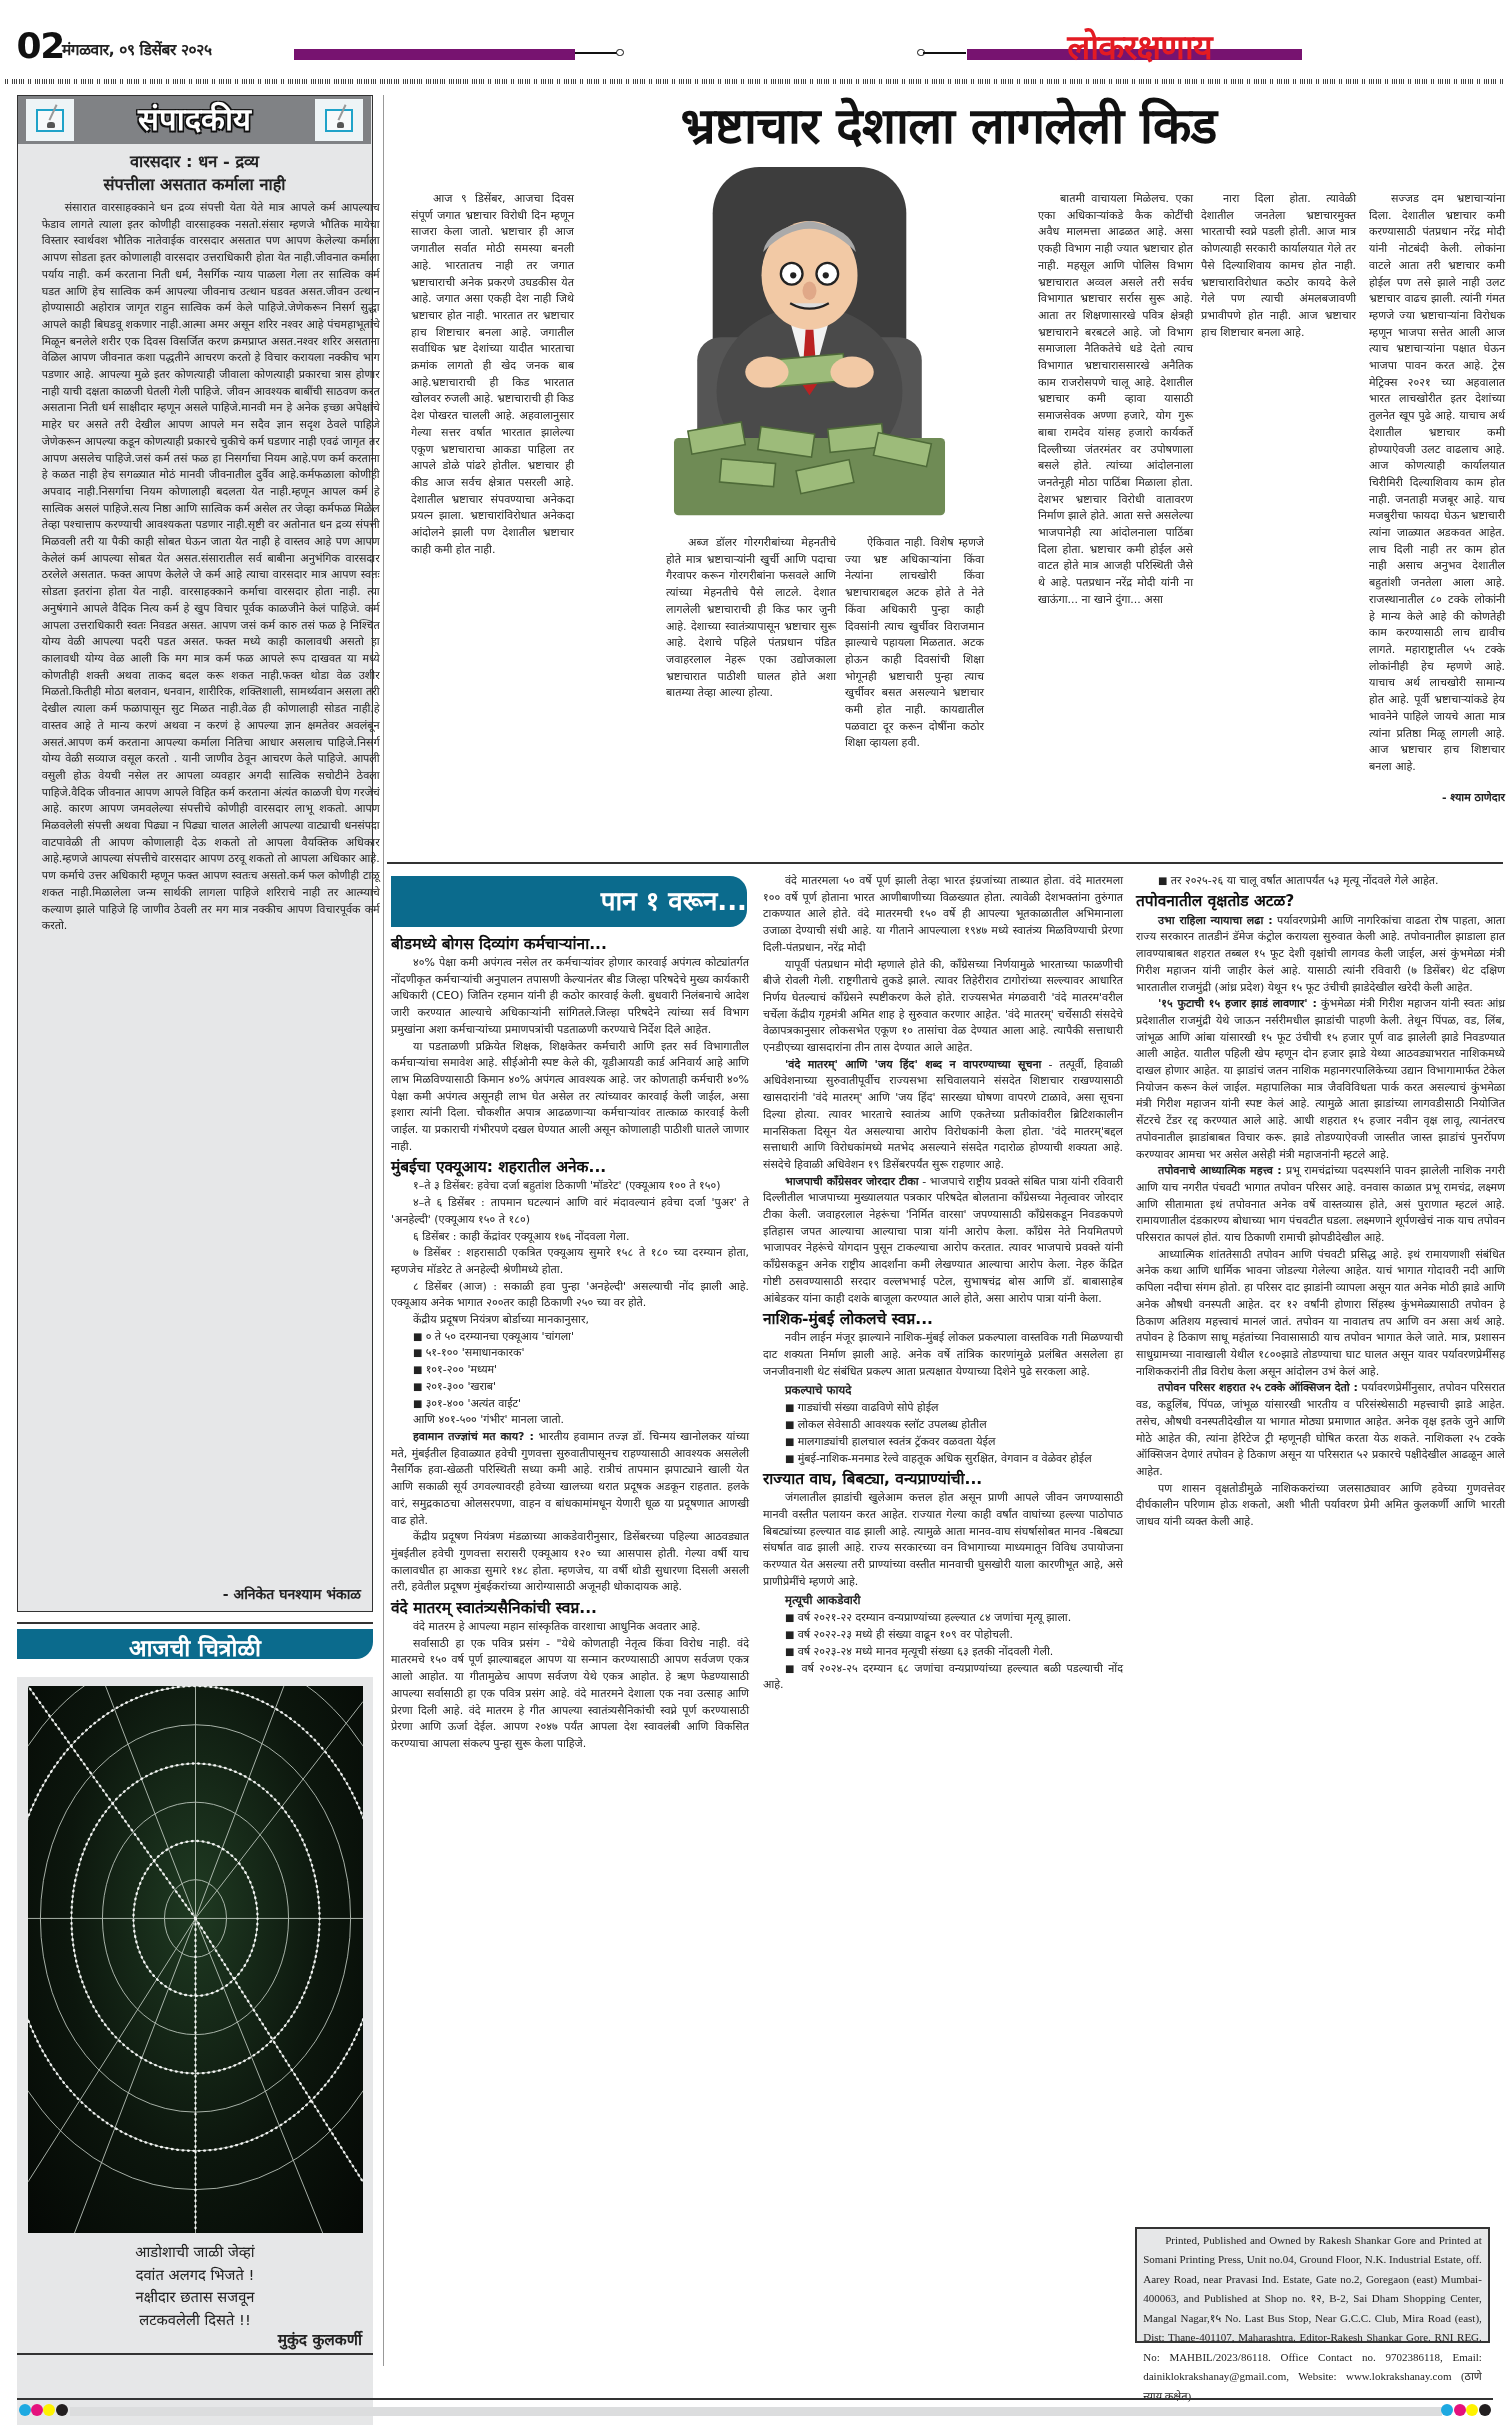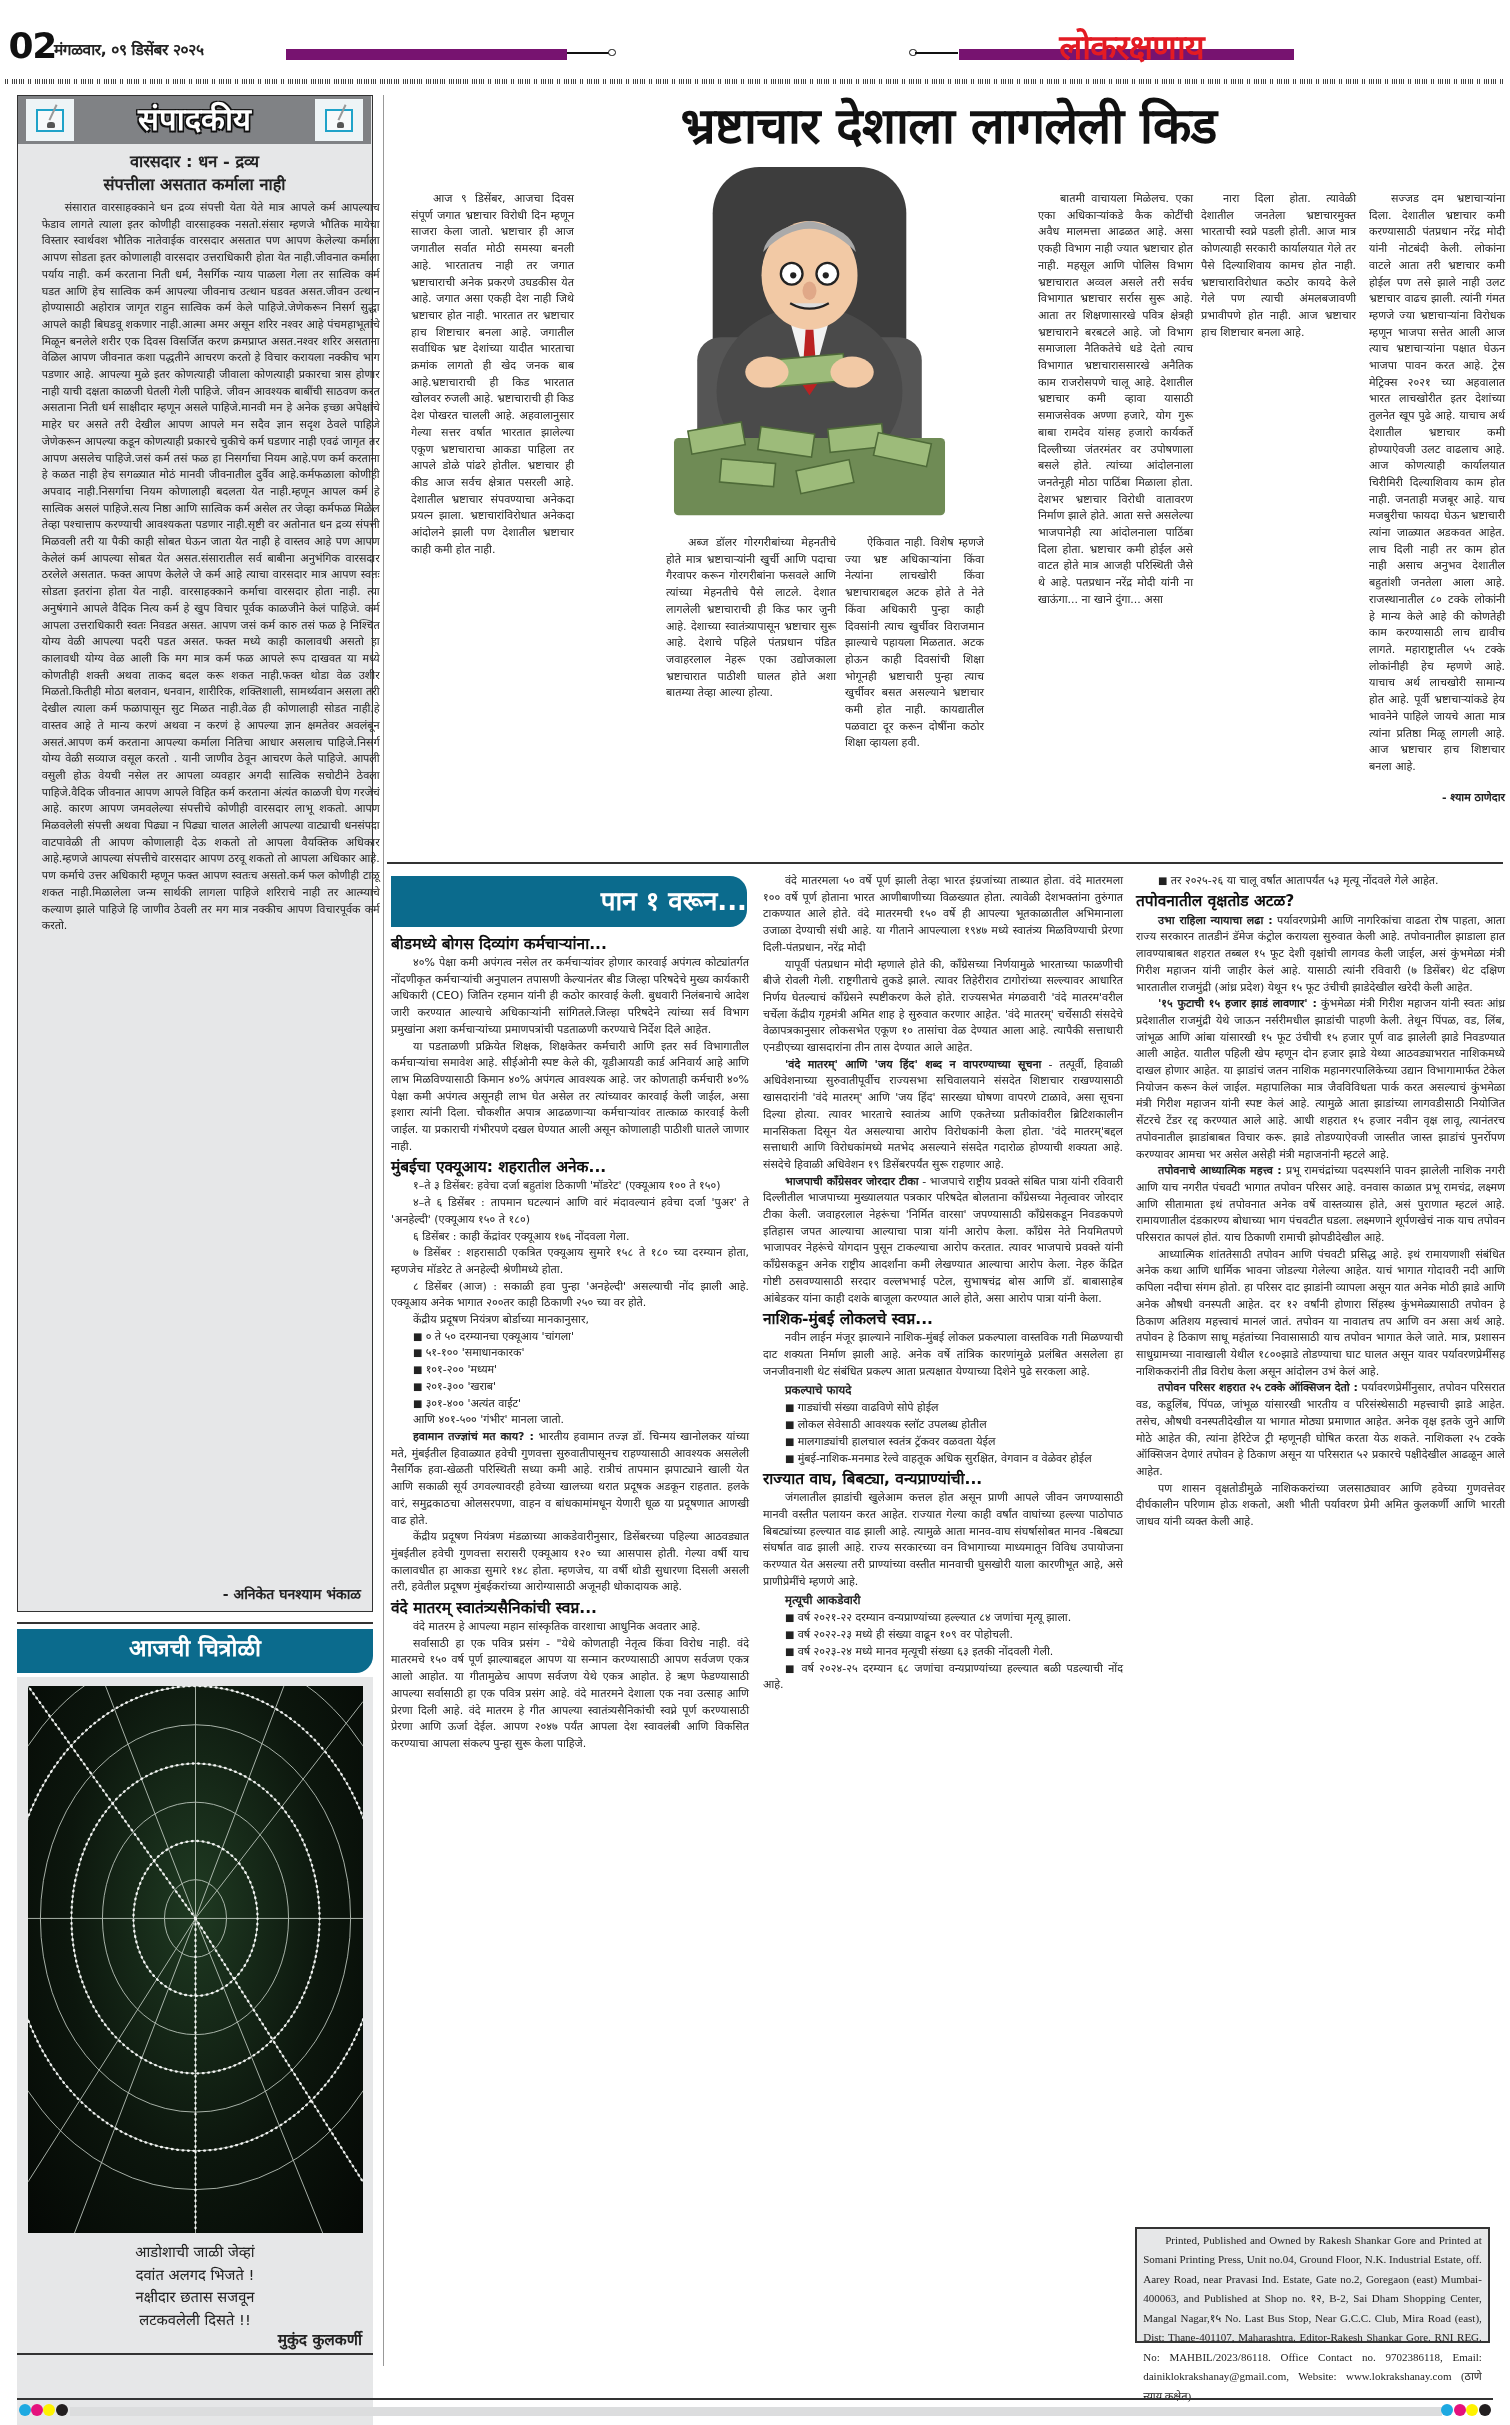--- a/index.html
+++ b/index.html
@@ -1,20 +1,20 @@
 <!DOCTYPE html>
 <html style="font-size:12.4px"><head>
 <meta charset="utf-8">
 <style>
   * { box-sizing: border-box; margin: 0; padding: 0; }
   html, body { width: 1510px; height: 2426px; background: #ffffff; overflow: hidden; }
   body { font-family: "DejaVu Sans", sans-serif; color: #1a1a1a; position: relative; }
 
   
-  .masthead { position: absolute; left: 4px; top: 15.5px; width: 1206px; height: 54px; padding-left: 15px; }
+  .masthead { position: absolute; left: 12px; top: 15.5px; width: 1206px; height: 54px; padding-left: 15px; }
   .page-no { position: absolute; left: 4.6px; top: 12.4px; font-family: "DejaVu Sans", sans-serif; font-weight: bold; font-size: 36px; line-height: 36px; letter-spacing: -1.5px; color: #111; }
   .page-date { position: absolute; left: 50px; top: 22px; font-size: 15.5px; font-weight: bold; color: #222; letter-spacing: -0.4px; }
   .mh-bar { position: absolute; height: 11px; background: #771370; top: 33px; }
   .mh-connector { position: absolute; top: 36px; height: 2.3px; background: #111; }
   .mh-dot { position: absolute; top: 33px; width: 7.7px; height: 7.7px; border: 1.5px solid #111; border-radius: 50%; background: #fff; }
   .section-title { position: absolute; left: 0; width: 1510px; top: 4.6px; text-align: center; font-weight: bold; font-size: 37px; color: #e31b23; letter-spacing: -0.8px; line-height: 46px; }
   .brand { position: absolute; right: 6.2px; top: 11px; font-weight: bold; font-size: 34px; color: #e31b23; letter-spacing: -0.8px; line-height: 40px; }
   .hatch-rule { position: absolute; left: 4.6px; top: 79px; width: 1501px; height: 4.6px;
     background: repeating-linear-gradient(90deg, #444 0 0.8px, #fff 0.8px 2.3px); }
 
@@ -28,21 +28,21 @@
   .quill .screen::before { content: ""; position: absolute; left: 9.3px; top: 11px; width: 7.7px; height: 6.2px; border-radius: 3.1px 3.1px 1.5px 1.5px; background: #555; }
   .quill .screen::after { content: ""; position: absolute; left: 14px; top: -6.2px; width: 2.3px; height: 17px; background: #999; transform: rotate(25deg); }
   .edit-title { position: absolute; left: 0; width: 353px; top: 0; height: 48px; text-align: center; font-weight: bold; font-size: 31px; line-height: 46px; color: #fff;
     text-shadow: -1.5px -1.5px 0 #111, 1.5px -1.5px 0 #111, -1.5px 1.5px 0 #111, 1.5px 1.5px 0 #111; }
   .edit-headline { position: absolute; left: 0; top: 54px; width: 353px; text-align: center; font-weight: bold; font-size: 16.3px; line-height: 23px; color: #222; }
   .edit-body { position: absolute; left: 7.7px; top: 104px; width: 338px; font-size: 11px; line-height: 16.7px; text-align: justify; color: #222; text-indent: 23px; margin-left: 16px; }
   .edit-author { position: absolute; right: 11px; top: 1488px; font-weight: bold; font-size: 14px; color: #222; }
   .left-rule { position: absolute; left: 0; top: 1527px; width: 356px; height: 1.5px; background: #333; }
 
   
-  .chitroli-head { position: absolute; left: 0; top: 1534px; width: 356px; height: 44px; background: #0b6b8d; border-radius: 0 0 17px 0; color: #fff; font-weight: bold; font-size: 23px; text-align: center; line-height: 39px; }
+  .chitroli-head { position: absolute; left: 0; top: 1534px; width: 356px; height: 30px; background: #0b6b8d; border-radius: 0 0 17px 0; color: #fff; font-weight: bold; font-size: 23px; text-align: center; line-height: 39px; }
   .chitroli-box { position: absolute; left: 0; top: 1582px; width: 356px; height: 782px; background: #e6e7e8; }
   .web-photo { position: absolute; left: 11px; top: 9.3px; width: 335px; height: 547px; background: radial-gradient(ellipse at 50% 40%, #1f3a22 0%, #0c160d 55%, #050805 100%); overflow: hidden; }
   .web-photo svg { width: 100%; height: 100%; display: block; }
   .poem { position: absolute; left: 0; top: 564px; width: 356px; text-align: center; font-size: 14.7px; line-height: 22.5px; color: #222; }
   .poet { position: absolute; right: 11px; top: 651px; font-weight: bold; font-size: 15.5px; color: #222; }
   .bottom-rule-left { position: absolute; left: 0; top: 2258px; width: 356px; height: 1.5px; background: #333; }
 
   
   .vline { position: absolute; left: 383px; top: 95px; width: 0.8px; height: 2271px; background: #999; }
   .main-headline { position: absolute; left: 387px; top: 95px; width: 1123px; text-align: center; font-weight: bold; font-size: 50px; line-height: 62px; color: #111; letter-spacing: -0.8px; }

